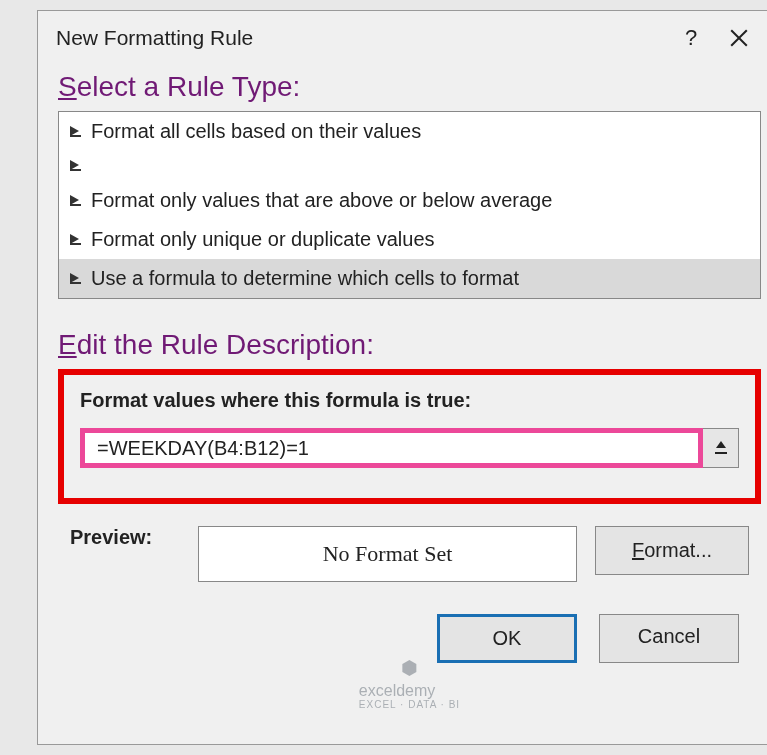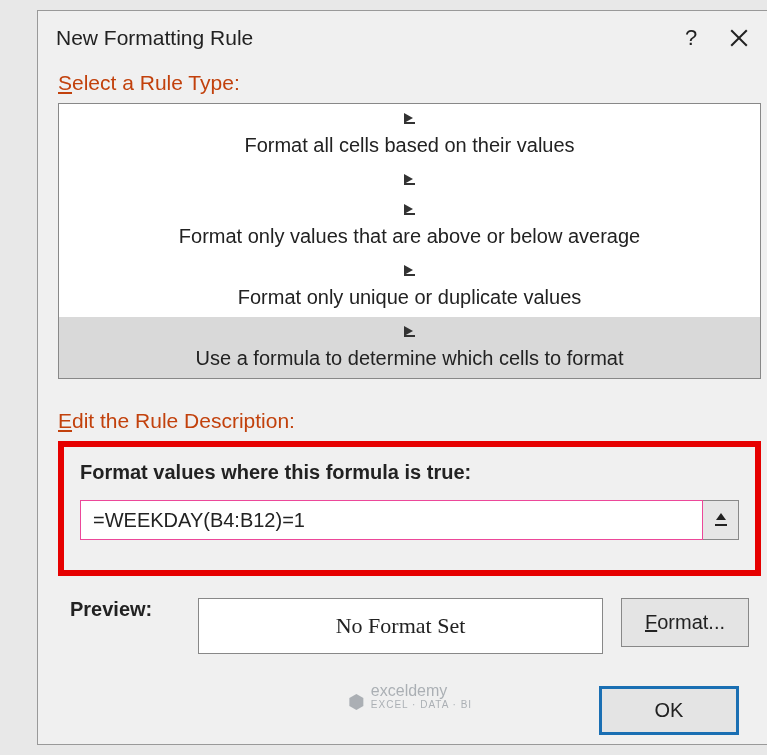--- a/index.html
+++ b/index.html
@@ -50,40 +50,39 @@
       top: 50%; left: 50%;
       width: 22px; height: 2px;
       background: #222;
     }
     .titlebar-close::before { transform: translate(-50%,-50%) rotate(45deg); }
     .titlebar-close::after  { transform: translate(-50%,-50%) rotate(-45deg); }
 
     .content { padding: 10px 20px 20px 20px; }
 
     .section-label {
-      font-size: 21px;
-      color: #c2410c;
+      font-size: 28px;
+      color: #701a75;
       margin-bottom: 8px;
     }
     .section-label .ul { text-decoration: underline; }
 
     .rule-list {
       border: 1px solid #888;
       background: #fff;
       margin-bottom: 30px;
     }
     .rule-item {
       display: flex;
       align-items: center;
       padding: 8px 10px;
       font-size: 20px;
       color: #222;
       cursor: pointer;
       gap: 8px;
-      flex-direction: column;
     }
     .rule-item.selected { background: #d9d9d9; }
     .rule-bullet {
       width: 14px; height: 14px;
       display: inline-block;
       position: relative;
       flex-shrink: 0;
     }
     .rule-bullet svg { display: block; }
 
@@ -97,21 +96,21 @@
       font-weight: 600;
       color: #222;
       margin-bottom: 16px;
     }
     .formula-row {
       display: flex;
       gap: 0;
     }
     .formula-input {
       flex: 1;
-      border: 1px solid #ec4899;
+      border: 5px solid #ec4899;
       background: #fff;
       font-size: 20px;
       color: #222;
       padding: 6px 12px;
       height: 40px;
       font-family: inherit;
       outline: none;
     }
     .formula-picker {
       width: 36px; height: 40px;
@@ -140,21 +139,21 @@
       flex: 1;
       border: 1px solid #888;
       background: #fff;
       text-align: center;
       font-size: 22px;
       color: #222;
       padding: 14px 0;
       font-family: Liberation Serif, serif;
     }
     .format-btn {
-      width: 128px;
+      width: 154px;
       padding: 12px 0;
       border: 1px solid #888;
       background: #e4e4e4;
       font-size: 20px;
       color: #222;
       text-align: center;
       cursor: pointer;
     }
     .format-btn .ul { text-decoration: underline; }
 
@@ -177,26 +176,27 @@
     .dlg-btn.primary {
       border: 3px solid #1a6fb3;
     }
 
     .watermark {
       position: absolute;
       left: 50%;
       bottom: 34px;
       transform: translateX(-50%);
       display: flex;
-      align-items: flex-end;
+      align-items: center;
       gap: 6px;
       color: #9aa0a6;
       font-size: 16px;
       opacity: .8;
       pointer-events: none;
+      flex-direction: column;
     }
     .watermark .wm-sub { font-size: 10px; letter-spacing: 1px; display:block; line-height:1; }
   </style>
 </head>
 <body>
 
 <div class="dialog">
 
   <div class="titlebar">
     <div class="titlebar-title">New Formatting Rule</div>
@@ -277,20 +277,21 @@
     <div class="preview-row">
       <div class="preview-label">Preview:</div>
       <div class="preview-box">No Format Set</div>
       <div class="format-btn">
         <span class="ul">F</span><span>ormat...</span>
       </div>
     </div>
 
     <div class="button-row">
       <div class="dlg-btn primary">OK</div>
+      <div class="dlg-btn">Cancel</div>
     </div>
 
   </div>
 
   <div class="watermark">
     <svg width="18" height="18">
         <polygon points="9,2 16,6 16,14 9,18 2,14 2,6" fill="#9aa0a6"></polygon>
       </svg>
     <span>
       <span>exceldemy</span>

